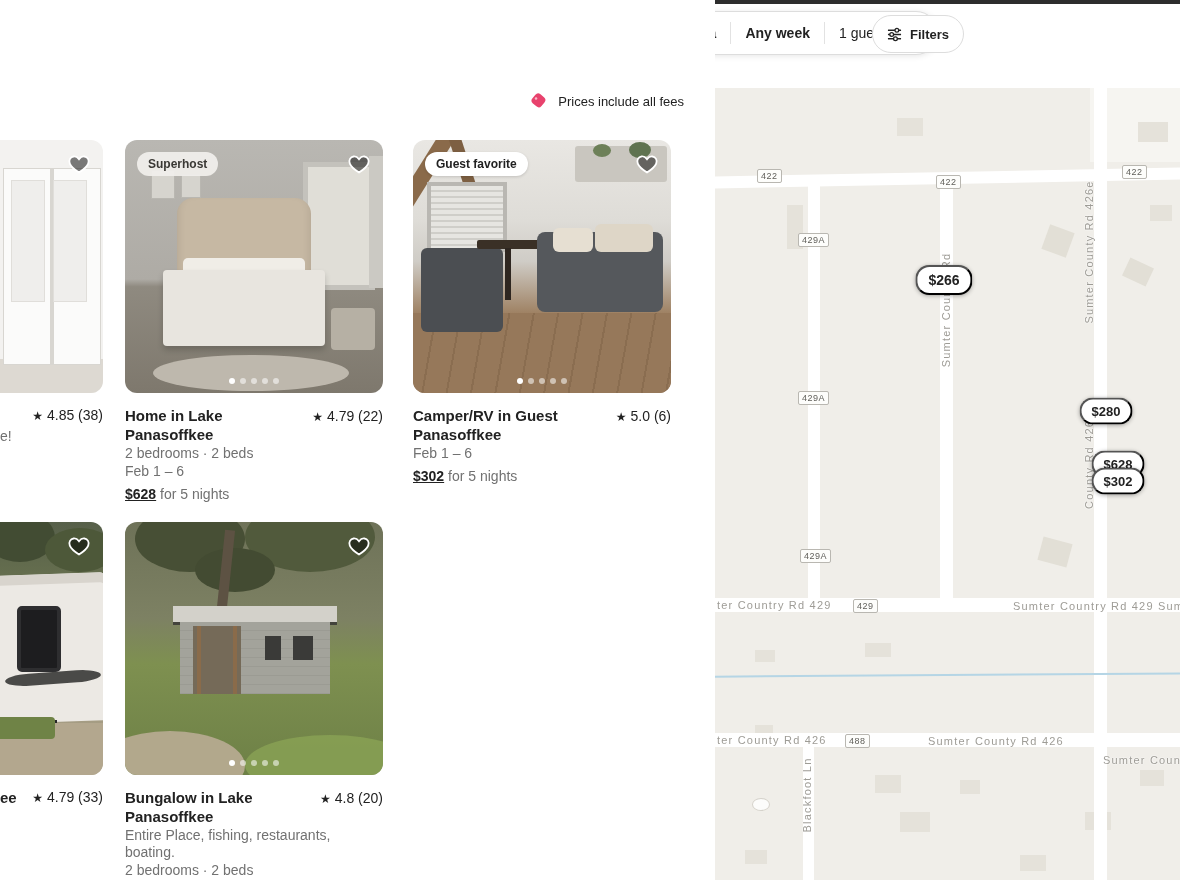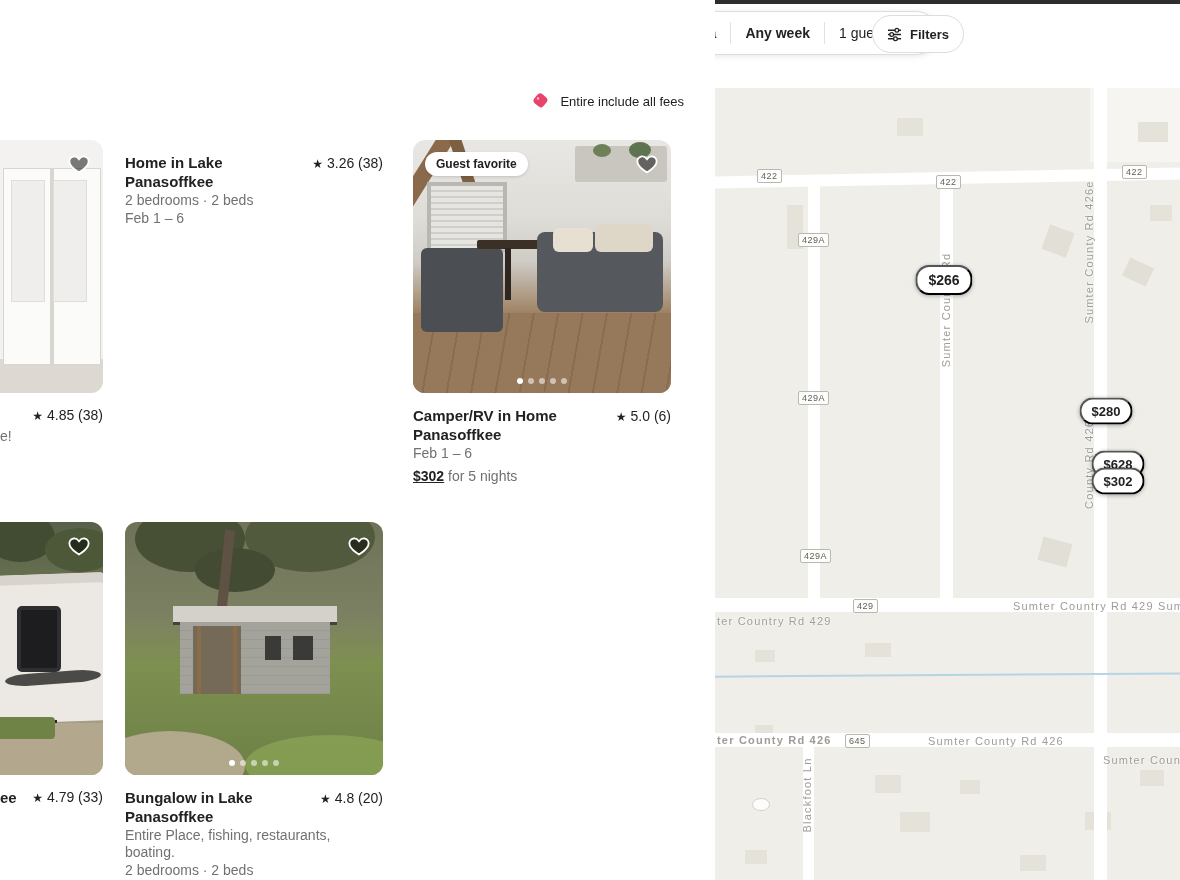--- a/index.html
+++ b/index.html
@@ -120,21 +120,21 @@
   <span>Filters</span>
 </div>
 
 <div class="listings">
 
   <div class="banner">
     <svg width="21" height="20" viewBox="0 0 22 22">
       <rect x="4" y="4" width="13" height="13" rx="4" fill="#e8426d" transform="rotate(40 11 11)"></rect>
       <circle cx="8.3" cy="8.3" r="1.4" fill="#f8b9c8"></circle>
     </svg>
-    <span>Entire include all fees</span>
+    <span>Prices include all fees</span>
   </div>
 
   <article class="card" style="left:-155px;top:140px;">
     <div class="photo" style="background:#f3f2f0;">
       <div class="ph" style="left:0;bottom:0;width:258px;height:34px;background:#ddd9d2;"></div>
       <div class="ph" style="left:158px;top:28px;width:96px;height:195px;background:#fbfbfa;border:1px solid #d8d6d1;
            background-image:linear-gradient(90deg,transparent 48%,#d8d6d1 48%,#d8d6d1 52%,transparent 52%);"></div>
       <div class="ph" style="left:166px;top:40px;width:32px;height:120px;background:#efeeec;border:1px solid #e0deda;"></div>
       <div class="ph" style="left:208px;top:40px;width:32px;height:120px;background:#efeeec;border:1px solid #e0deda;"></div>
       <button class="heart">
@@ -148,30 +148,60 @@
         <span class="rating">
           <span class="star">★</span>
           <span>4.85 (38)</span>
         </span>
       </div>
       <div class="frag sub" style="top:21px;">e!</div>
     </div>
   </article>
 
   <article class="card" style="left:125px;top:140px;">
+    <div class="photo" style="background:linear-gradient(180deg,#b9b7b2 0%,#aeaba5 55%,#8f8a80 58%,#7e786d 100%);">
+      <div class="ph" style="right:8px;top:22px;width:62px;height:118px;background:#e0ded7;border:5px solid #c4c2bc;"></div>
+      <div class="ph" style="right:0;top:16px;width:14px;height:132px;background:#cbc9c3;"></div>
+      <div class="ph" style="left:26px;top:30px;width:22px;height:27px;background:#d6d4ce;border:1px solid #b9b7b1;"></div>
+      <div class="ph" style="left:56px;top:34px;width:18px;height:22px;background:#d6d4ce;border:1px solid #b9b7b1;"></div>
+      <div class="ph" style="left:52px;top:58px;width:134px;height:92px;background:#c6b8a3;border-radius:16px 16px 0 0;
+           box-shadow:inset 0 -6px 10px rgba(0,0,0,.12);"></div>
+      <div class="ph" style="left:58px;top:118px;width:122px;height:18px;background:#f0ede7;border-radius:5px;"></div>
+      <div class="ph" style="left:38px;top:130px;width:162px;height:76px;background:#e8e5df;border-radius:4px;
+           box-shadow:0 4px 6px rgba(0,0,0,.18);"></div>
+      <div class="ph" style="left:206px;top:168px;width:44px;height:42px;background:#b6b0a4;border-radius:4px;"></div>
+      <div class="ph" style="left:28px;bottom:2px;width:196px;height:36px;background:#beb8ad;border-radius:50%;"></div>
+      <span class="badge superhost">Superhost</span>
+      <button class="heart">
+        <svg width="24" height="24" viewBox="0 0 24 24">
+          <path d="M12 20.5S4.5 15.7 2.8 11.6C1.4 8.2 3.4 4.9 6.6 4.5c2-.25 3.9.8 5.4 2.8 1.5-2 3.4-3.05 5.4-2.8 3.2.4 5.2 3.7 3.8 7.1C19.5 15.7 12 20.5 12 20.5z" fill="rgba(0,0,0,.5)" stroke="#fff" stroke-width="1.8"></path>
+        </svg>
+      </button>
+      <div class="dots">
+        <i class="active"></i>
+          <i></i>
+          <i></i>
+          <i></i>
+          <i></i>
+      </div>
+    </div>
     <div class="meta">
       <div class="title-row">
         <span class="title">Home in Lake Panasoffkee</span>
         <span class="rating">
           <span class="star">★</span>
-          <span>3.26 (38)</span>
+          <span>4.79 (22)</span>
         </span>
       </div>
       <div class="sub">2 bedrooms · 2 beds</div>
       <div class="sub">Feb 1 – 6</div>
+      <div class="price-row">
+        <span class="price">$628</span>
+        <span class="price-suffix">for 5 nights</span>
+      </div>
     </div>
   </article>
 
   <article class="card" style="left:413px;top:140px;">
     <div class="photo" style="background:linear-gradient(180deg,#e9e7e3 0%,#dedcd7 32%,#cfccc6 48%,#9b7c5c 70%,#8a6b4d 100%);">
       <div class="ph" style="left:0;bottom:0;width:258px;height:80px;background:repeating-linear-gradient(100deg,#96785a 0 22px,#8a6d50 22px 24px);"></div>
       <div class="ph" style="left:-14px;top:-24px;width:16px;height:170px;background:#8a6a4a;transform:rotate(32deg);"></div>
       <div class="ph" style="left:46px;top:-30px;width:12px;height:120px;background:#7d5f42;transform:rotate(-18deg);"></div>
       <div class="ph" style="left:14px;top:42px;width:72px;height:62px;border:4px solid #b9b7b2;
            background:repeating-linear-gradient(180deg,#e6e5e1 0 4px,#cfcec9 4px 6px);"></div>
@@ -193,21 +223,21 @@
       <div class="dots">
         <i class="active"></i>
           <i></i>
           <i></i>
           <i></i>
           <i></i>
       </div>
     </div>
     <div class="meta">
       <div class="title-row">
-        <span class="title">Camper/RV in Home Panasoffkee</span>
+        <span class="title">Camper/RV in Guest Panasoffkee</span>
         <span class="rating">
           <span class="star">★</span>
           <span>5.0 (6)</span>
         </span>
       </div>
       <div class="sub">Feb 1 – 6</div>
       <div class="price-row">
         <span class="price">$302</span>
         <span class="price-suffix">for 5 nights</span>
       </div>
@@ -318,30 +348,30 @@
 
   <div class="stream"></div>
   <div class="pond"></div>
 
   <span class="shield" style="left:42px;top:81px;">422</span>
   <span class="shield" style="left:83px;top:145px;">429A</span>
   <span class="shield" style="left:221px;top:87px;">422</span>
   <span class="shield" style="left:83px;top:303px;">429A</span>
   <span class="shield" style="left:85px;top:461px;">429A</span>
   <span class="shield" style="left:138px;top:511px;">429</span>
-  <span class="shield" style="left:130px;top:646px;">645</span>
+  <span class="shield" style="left:130px;top:646px;">488</span>
   <span class="shield" style="left:407px;top:77px;">422</span>
 
   <span class="mlabel vlabel" style="left:231px;top:222px;">Sumter Country Rd</span>
   <span class="mlabel vlabel" style="left:374px;top:164px;">Sumter County Rd 426e</span>
   <span class="mlabel vlabel" style="left:374px;top:370px;">County Rd 426 E</span>
   <span class="mlabel vlabel" style="left:92px;top:707px;">Blackfoot Ln</span>
-  <span class="mlabel" style="left:2px;top:511px;margin-top:16px;">ter Country Rd 429</span>
+  <span class="mlabel" style="left:2px;top:511px;">ter Country Rd 429</span>
   <span class="mlabel" style="left:298px;top:512px;">Sumter Country Rd 429 Sum</span>
-  <span class="mlabel" style="left:2px;top:646px;font-weight:bold;">ter County Rd 426</span>
+  <span class="mlabel" style="left:2px;top:646px;">ter County Rd 426</span>
   <span class="mlabel" style="left:213px;top:647px;">Sumter County Rd 426</span>
   <span class="mlabel" style="left:388px;top:666px;">Sumter Coun</span>
 
   <button class="pin big" style="left:229px;top:192px;">$266</button>
   <button class="pin" style="left:391px;top:323px;">$280</button>
   <button class="pin" style="left:403px;top:376px;">$628</button>
   <button class="pin" style="left:403px;top:393px;">$302</button>
 </div>
 
 </body></html>

